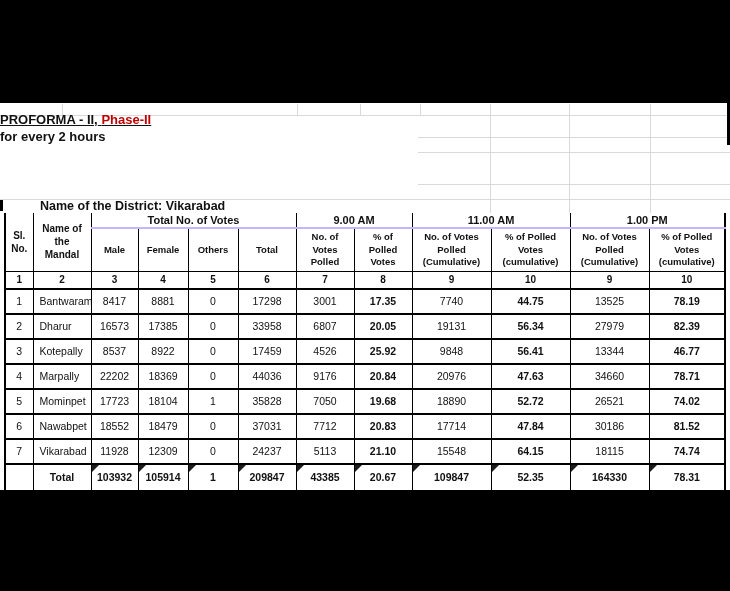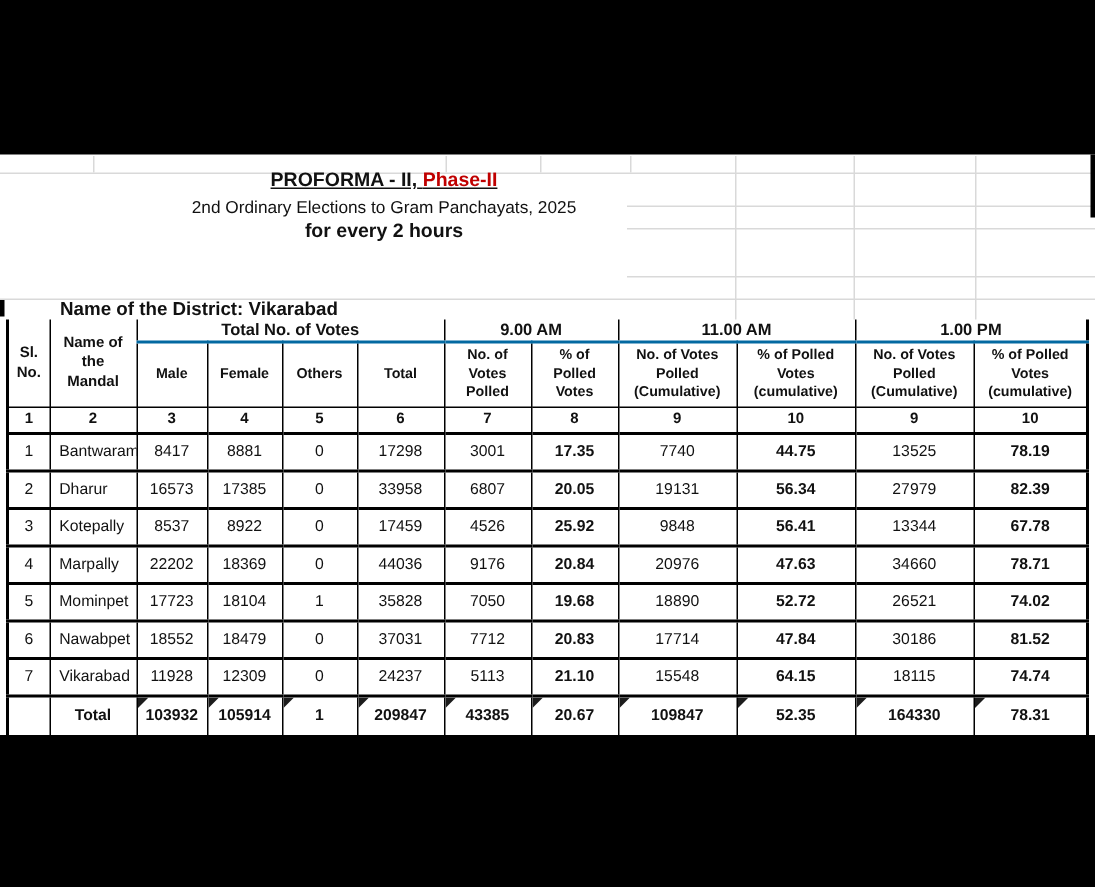--- a/index.html
+++ b/index.html
@@ -6,36 +6,36 @@
   body{
     width:730px;height:591px;position:relative;overflow:hidden;
     background:#000;font-family:"Liberation Sans",sans-serif;color:#111;
   }
   .letterbox{position:absolute;left:0;width:730px;background:#000;}
   .letterbox.top{top:0;height:103px;}
   .letterbox.bottom{top:490px;height:101px;}
   .sheet{position:absolute;left:0;top:103px;width:730px;height:387px;background:#fff;}
   .gl{position:absolute;background:#d9d9d9;}
   .notch{position:absolute;background:#000;}
-  .titleblock{position:absolute;left:0;top:112px;width:416px;text-align:center;line-height:1.28;margin-left:48px;}
+  .titleblock{position:absolute;left:0;top:112px;width:416px;line-height:1.28;}
   .t1{font-size:13px;font-weight:bold;text-decoration:underline;}
   .t1 .red{color:#c00000;}
   .t2{font-size:11.5px;margin-top:3px;}
   .t3{font-size:13px;font-weight:bold;margin-top:2px;}
   .t4{font-size:13px;font-weight:bold;}
   .district{position:absolute;left:4px;top:199px;font-size:12.5px;font-weight:bold;padding-left:36px;}
   table.results{
     position:absolute;left:4px;top:213px;width:720px;
     border-collapse:collapse;table-layout:fixed;
     border:2px solid #000;border-top:0;
   }
   th,td{border:1px solid #000;padding:0;overflow:hidden;vertical-align:middle;}
   .grphead{
     font-size:11px;font-weight:bold;height:14px;text-align:center;
-    border-top:0;border-bottom:2px solid #0369a1;line-height:13px;
+    border-top:0;border-bottom:2px solid #c4b5fd;line-height:13px;
   }
   .colhead{
     font-size:9.5px;font-weight:bold;text-align:center;
     white-space:pre-line;line-height:1.3;
   }
   .colhead.merged{border-top:0;font-size:10px;}
   tr.hdr{height:43px;}
   .numcell{
     font-size:10px;font-weight:bold;text-align:center;height:16px;
     border-top:1px solid #000;border-bottom:2px solid #000;
@@ -72,21 +72,20 @@
 <div class="gl" style="left:650px;top:104px;width:1px;height:109px;"></div>
 <div class="gl" style="left:62px;top:104px;width:1px;height:11px;"></div>
 <div class="gl" style="left:297px;top:104px;width:1px;height:11px;"></div>
 <div class="gl" style="left:360px;top:104px;width:1px;height:11px;"></div>
 <div class="gl" style="left:420px;top:104px;width:1px;height:11px;"></div>
 <div class="notch" style="right:0;top:103px;width:3px;height:42px;"></div>
 <div class="notch" style="left:0;top:200px;width:3px;height:11px;"></div>
 
 <div class="titleblock">
   <div class="t1"><span>PROFORMA - II,</span> <span class="red">Phase-II</span></div>
-  <div class="t2">2nd Ordinary Elections to Gram Panchayats, 2025</div>
   <div class="t4">for every 2 hours</div>
 </div>
 
 <div class="district">Name of the District: Vikarabad</div>
 
 <table class="results">
   <colgroup>
     <col style="width:28px">
       <col style="width:58px">
       <col style="width:47px">
@@ -185,21 +184,21 @@
         <td class="cell left">Kotepally</td>
         <td class="cell">8537</td>
         <td class="cell">8922</td>
         <td class="cell">0</td>
         <td class="cell">17459</td>
         <td class="cell">4526</td>
         <td class="cell pct">25.92</td>
         <td class="cell">9848</td>
         <td class="cell pct">56.41</td>
         <td class="cell">13344</td>
-        <td class="cell pct">67.78</td>
+        <td class="cell pct">46.77</td>
       </tr>
       <tr>
         <td class="cell">4</td>
         <td class="cell left">Marpally</td>
         <td class="cell">22202</td>
         <td class="cell">18369</td>
         <td class="cell">0</td>
         <td class="cell">44036</td>
         <td class="cell">9176</td>
         <td class="cell pct">20.84</td>

